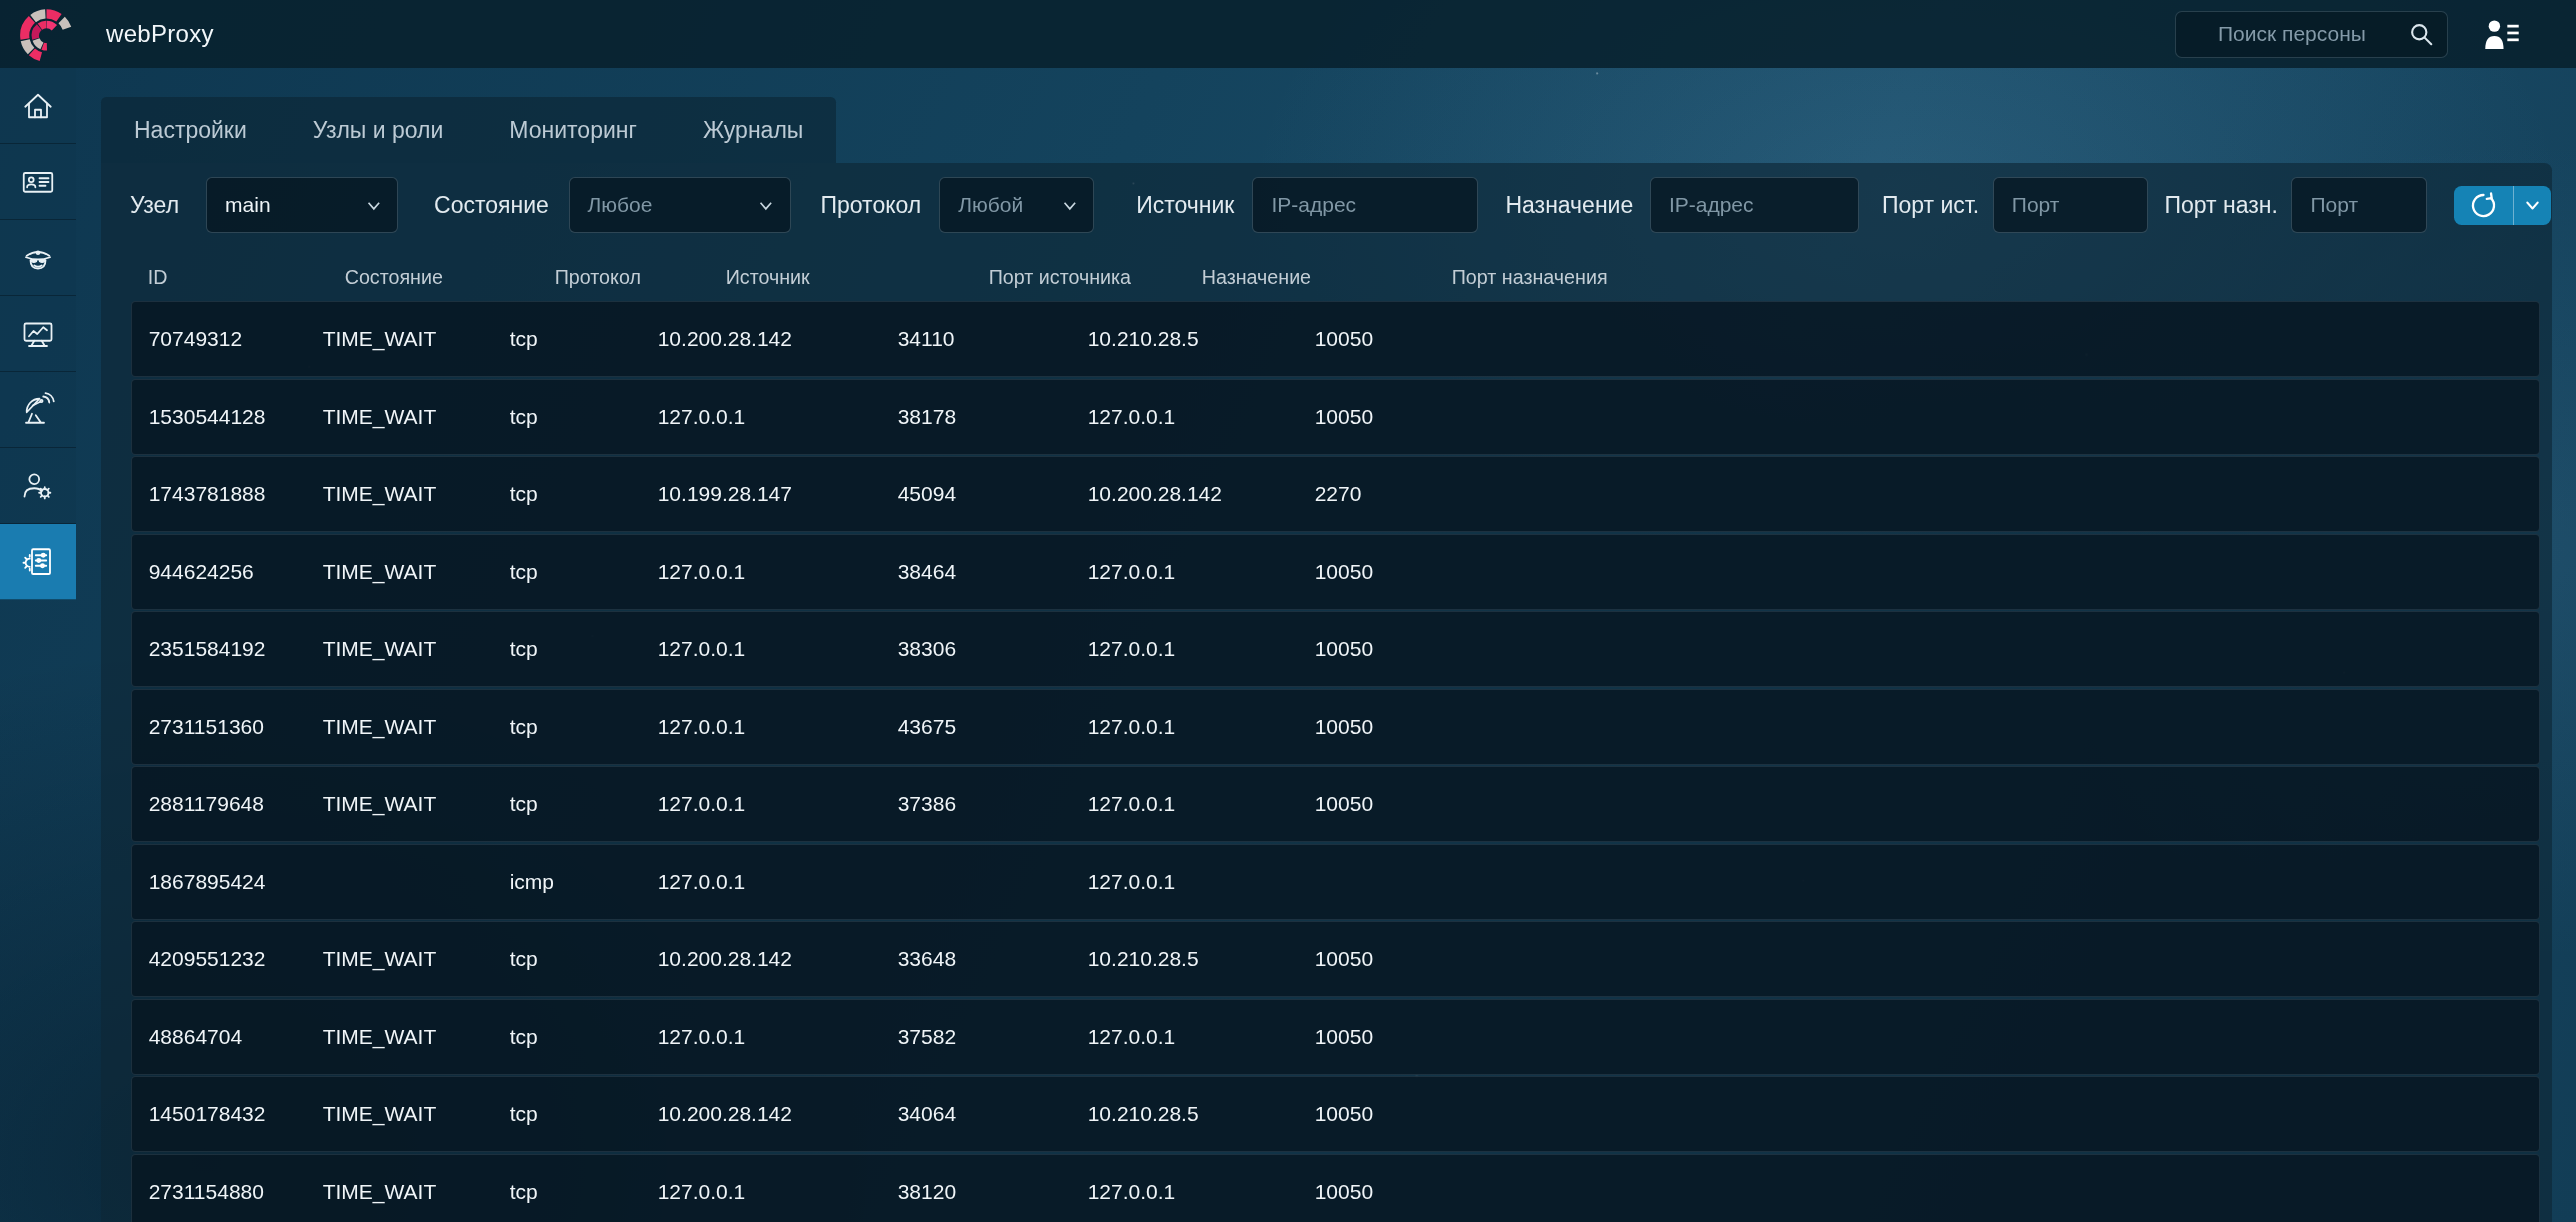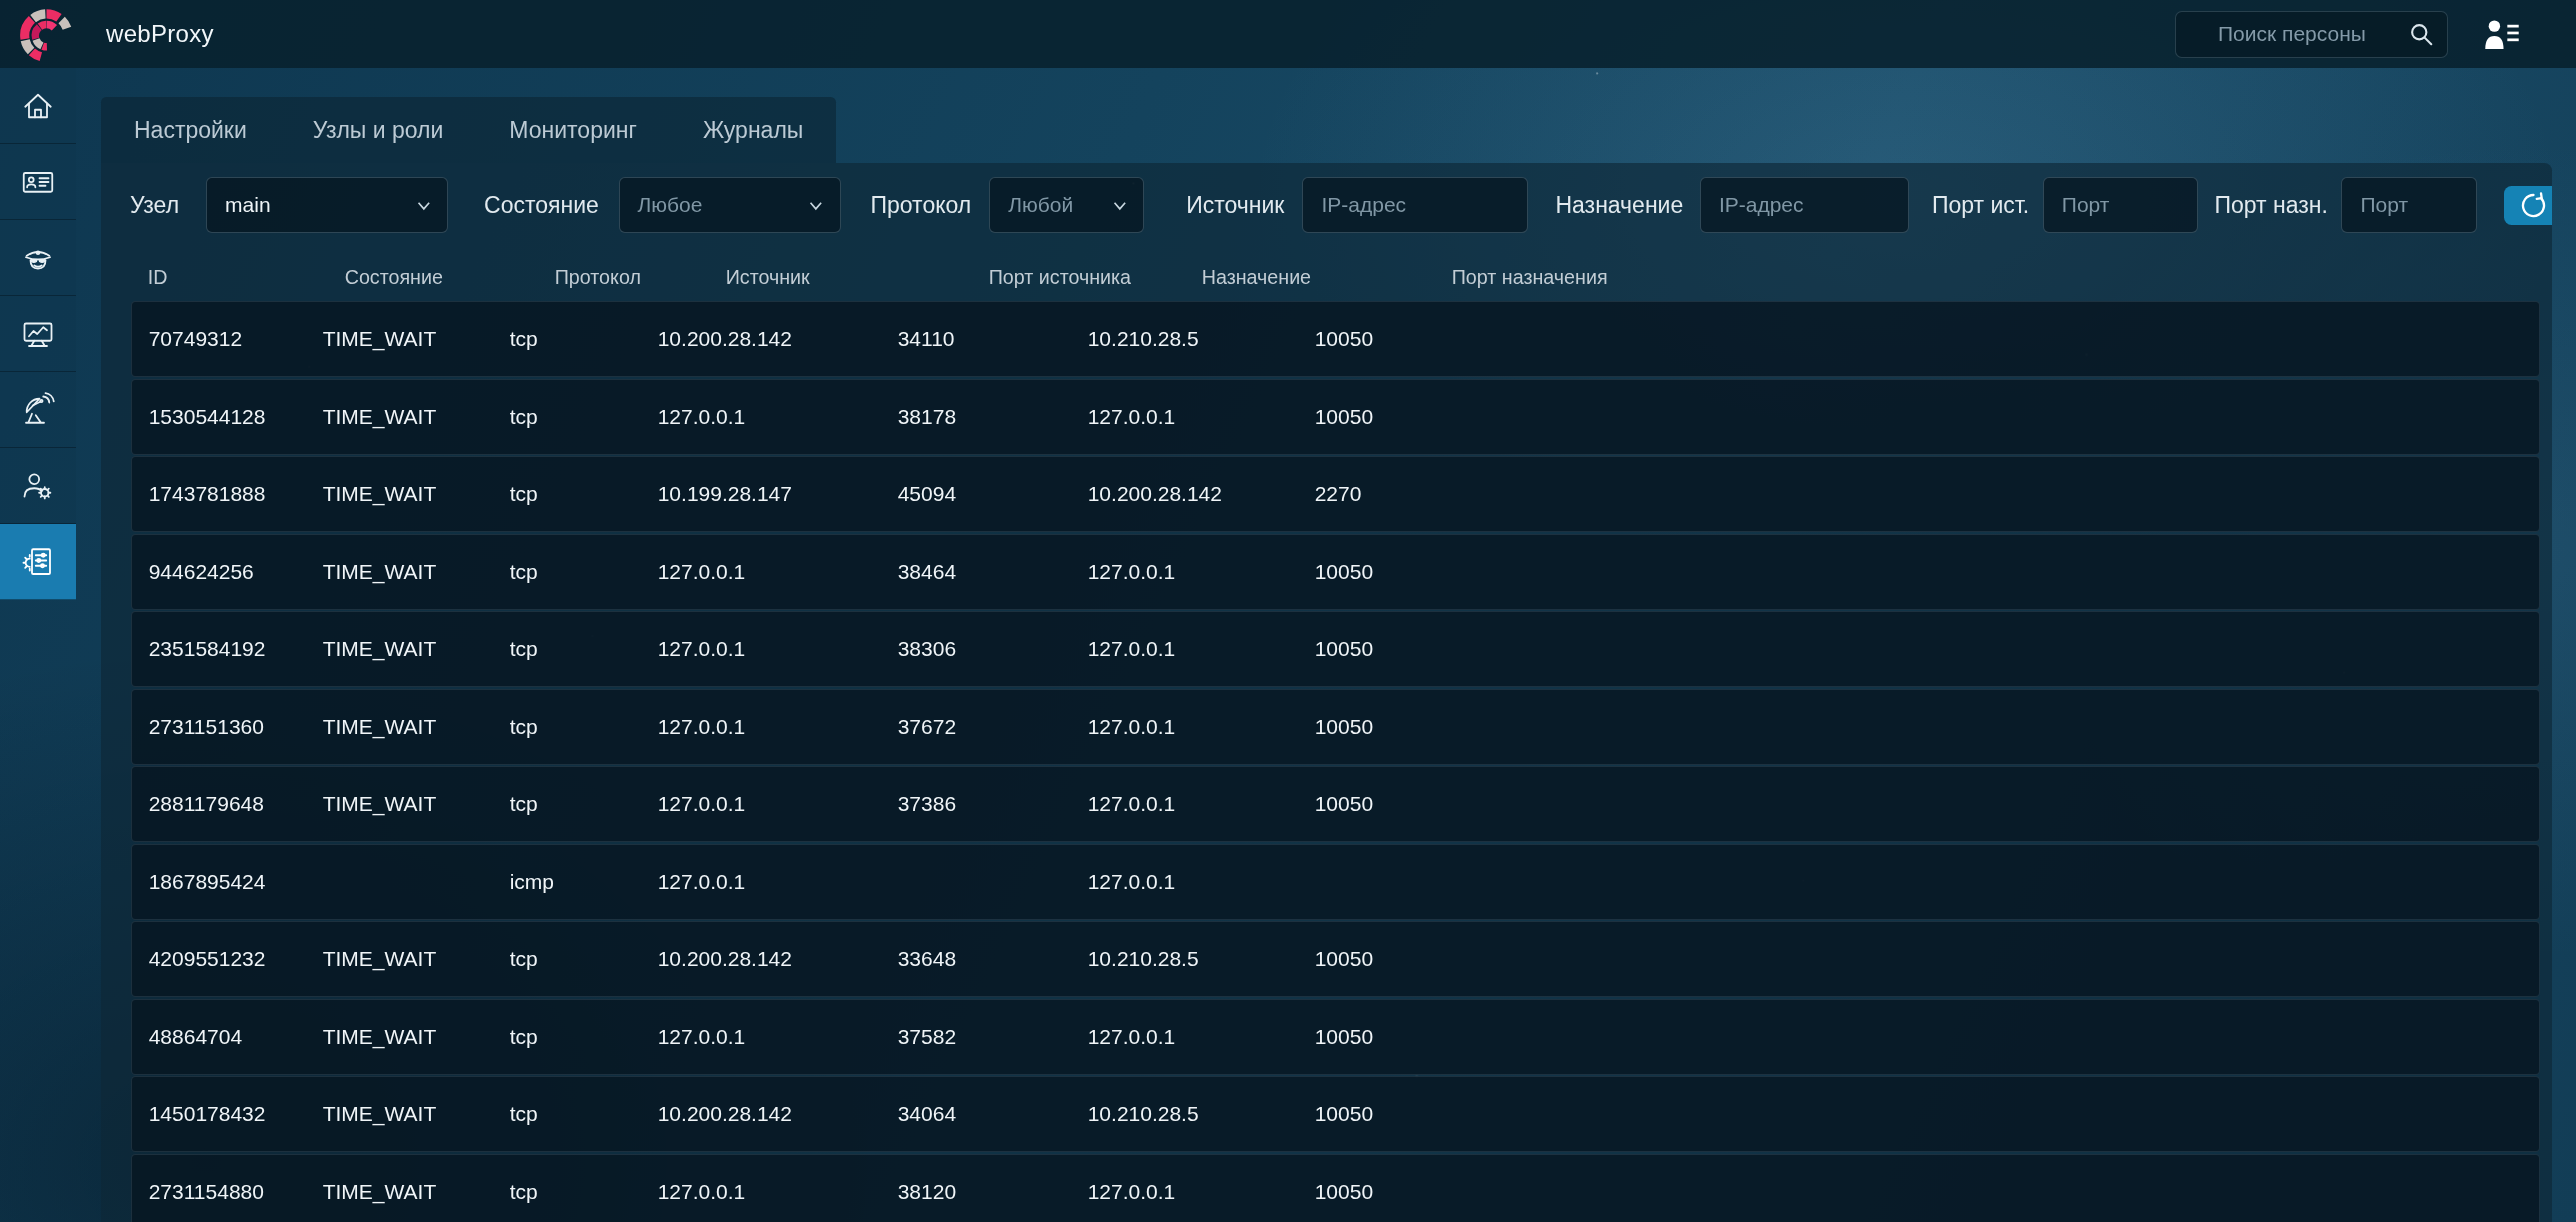--- a/index.html
+++ b/index.html
@@ -215,21 +215,21 @@
   <div class="tab">Настройки</div>
   <div class="tab">Узлы и роли</div>
   <div class="tab">Мониторинг</div>
   <div class="tab">Журналы</div>
 </div>
 
 <div class="panel">
 
   <div class="filters">
     <span class="f-label">Узел</span>
-    <div class="control selectbox" style="width:242px;margin-left:27px;">
+    <div class="control selectbox" style="width:192px;margin-left:27px;">
       <span class="val chosen">main</span>
       <svg width="19.7" height="19.7" viewBox="0 0 26 26" fill="none" stroke="#c7d6df" stroke-width="2.2">
           <polyline points="6,9 13,17 20,9"></polyline>
         </svg>
     </div>
 
     <span class="f-label" style="margin-left:36px;">Состояние</span>
     <div class="control selectbox" style="width:222px;margin-left:19.7px;">
       <span class="val ghost">Любое</span>
       <svg width="19.7" height="19.7" viewBox="0 0 26 26" fill="none" stroke="#c7d6df" stroke-width="2.2">
@@ -335,21 +335,21 @@
     <span class="cell">127.0.0.1</span>
     <span class="cell">38306</span>
     <span class="cell">127.0.0.1</span>
     <span class="cell">10050</span>
   </div>
         <div class="trow rowbox">
     <span class="cell">2731151360</span>
     <span class="cell">TIME_WAIT</span>
     <span class="cell">tcp</span>
     <span class="cell">127.0.0.1</span>
-    <span class="cell">37672</span>
+    <span class="cell">43675</span>
     <span class="cell">127.0.0.1</span>
     <span class="cell">10050</span>
   </div>
         <div class="trow rowbox">
     <span class="cell">2881179648</span>
     <span class="cell">TIME_WAIT</span>
     <span class="cell">tcp</span>
     <span class="cell">127.0.0.1</span>
     <span class="cell">37386</span>
     <span class="cell">127.0.0.1</span>

